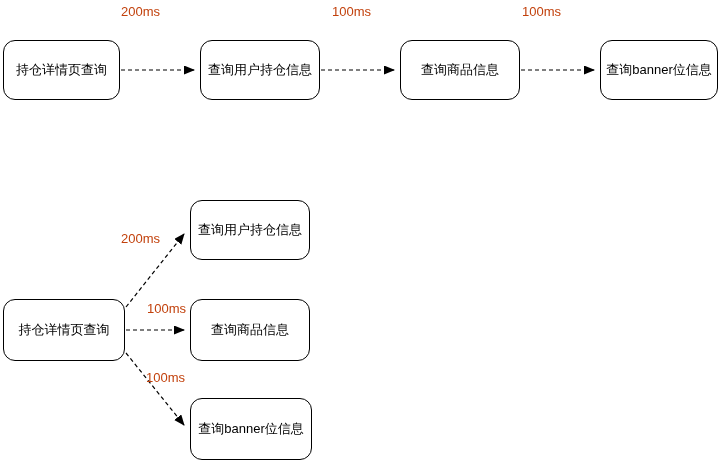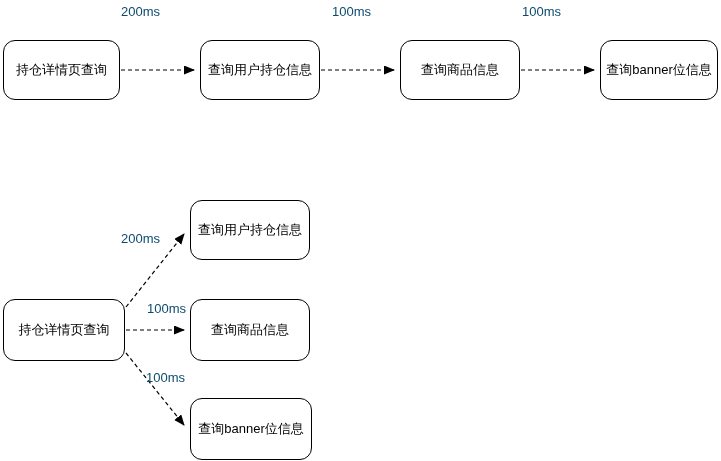--- a/index.html
+++ b/index.html
@@ -16,21 +16,21 @@
     border-radius:12px;
     display:flex; align-items:center; justify-content:center;
     font-size:13px; color:#000000;
     text-align:center; line-height:1.2;
     box-sizing:border-box;
     z-index:2;
   }
   .edge-label {
     position:absolute;
     font-size:13px;
-    color:#0c4a6e;
+    color:#c2410c;
     white-space:nowrap;
     z-index:3;
   }
 </style>
 </head>
 <body>
 
 <div class="page">
 
   <svg width="721" height="461" viewBox="0 0 721 461">

